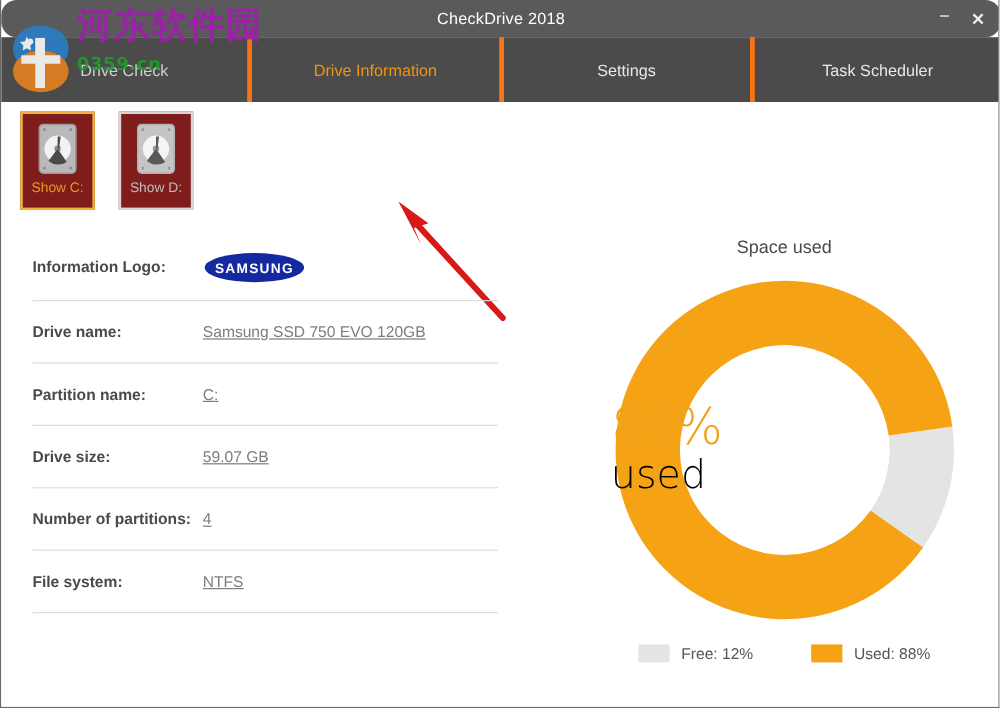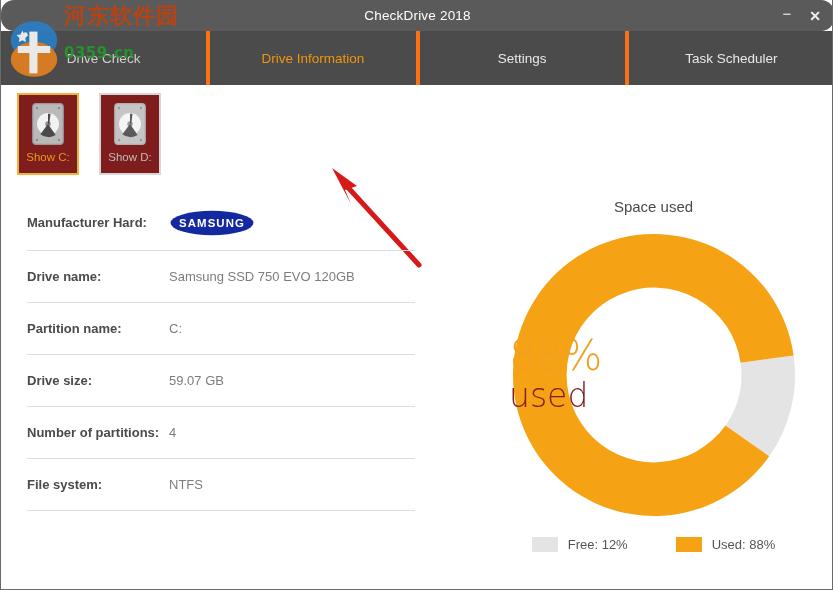--- a/index.html
+++ b/index.html
@@ -70,22 +70,22 @@
     width: 215px; height: 88px;
     pointer-events: none;
     opacity: 0.88;
   }
   .wm-logo {
     position: absolute; left: 4px; top: 20px;
     width: 58px; height: 58px;
   }
   .wm-cn {
     position: absolute; left: 63px; top: 1px;
-    font-size: 22px; font-weight: bold;
-    color: #c2410c;
+    font-size: 30px; font-weight: bold;
+    color: #a21caf;
     letter-spacing: 1px;
     white-space: nowrap;
     font-family: "DejaVu Sans", sans-serif;
   }
   .wm-url {
     position: absolute; left: 63px; top: 44px;
     font-size: 15px; font-weight: bold;
     color: #1f9e2a;
     letter-spacing: 0.5px;
     white-space: nowrap;
@@ -133,21 +133,21 @@
     height: 52px;
     border-bottom: 1px solid #dddddd;
   }
   .info-row.logo-row { height: 56px; }
   .info-key {
     width: 142px;
     font-size: 13px; font-weight: bold; color: #4a4a4a;
     white-space: nowrap;
   }
   .info-val {
-    font-size: 13px; color: #7d7d7d;
+    font-size: 13px; color: #7d7d7d; text-decoration: underline;
   }
   .samsung-logo { width: 86px; height: 30px; }
 
   
   .chart-panel {
     position: absolute; left: 453px; top: 0;
     width: 399px; height: 504px;
   }
   .chart-title {
     position: absolute; top: 113px; width: 100%;
@@ -164,21 +164,21 @@
     display: flex; flex-direction: column;
     justify-content: center;
     pointer-events: none;
   }
   .donut-pct {
     font-size: 42px; color: #f0a21e; line-height: 1.0;
     font-weight: 300;
     font-family: "DejaVu Sans", sans-serif;
   }
   .donut-sub {
-    font-size: 33px; color: #7f1d1d; line-height: 1.15;
+    font-size: 33px; color: #000000; line-height: 1.15;
     font-weight: 300;
     font-family: "DejaVu Sans", sans-serif;
   }
   .legend {
     position: absolute; left: 0; top: 452px;
     width: 399px;
     display: flex; align-items: center;
     justify-content: center; gap: 48px;
   }
   .legend-item { display: flex; align-items: center; gap: 10px; }
@@ -255,21 +255,21 @@
     </div>
 
     <svg class="arrow" width="110" height="115" viewBox="0 0 110 115">
       <line x1="98" y1="105" x2="22" y2="22" stroke="#d81919" stroke-width="5" stroke-linecap="round"></line>
       <path d="M11 8 L36 26 L24 30 L30 44 Z" fill="#d81919"></path>
     </svg>
 
     <div class="info-table">
 
       <div class="info-row logo-row">
-        <div class="info-key">Manufacturer Hard:</div>
+        <div class="info-key">Information Logo:</div>
         <svg class="samsung-logo" viewBox="0 0 120 42">
           <ellipse cx="60" cy="21" rx="58" ry="17" fill="#1428a0"></ellipse>
           <text x="60" y="27" text-anchor="middle" font-family="'Liberation Sans', sans-serif" font-size="16" font-weight="bold" fill="#ffffff" letter-spacing="1.5">SAMSUNG</text>
         </svg>
       </div>
 
       <div class="info-row">
         <div class="info-key">Drive name:</div>
         <div class="info-val">Samsung SSD 750 EVO 120GB</div>
       </div>

